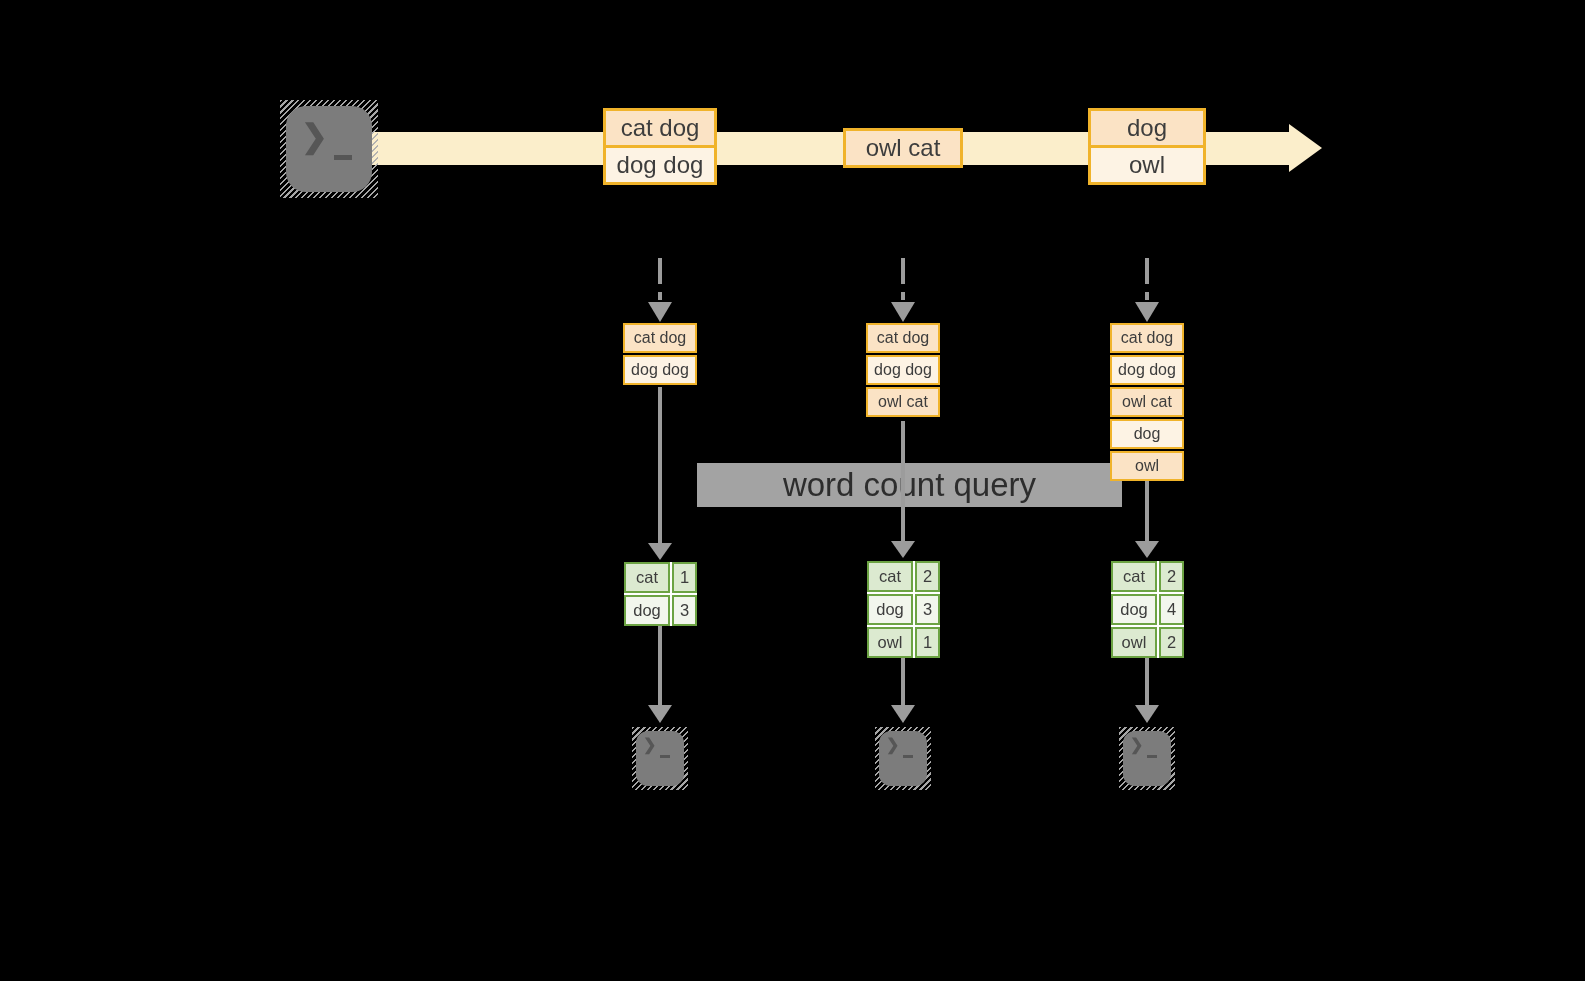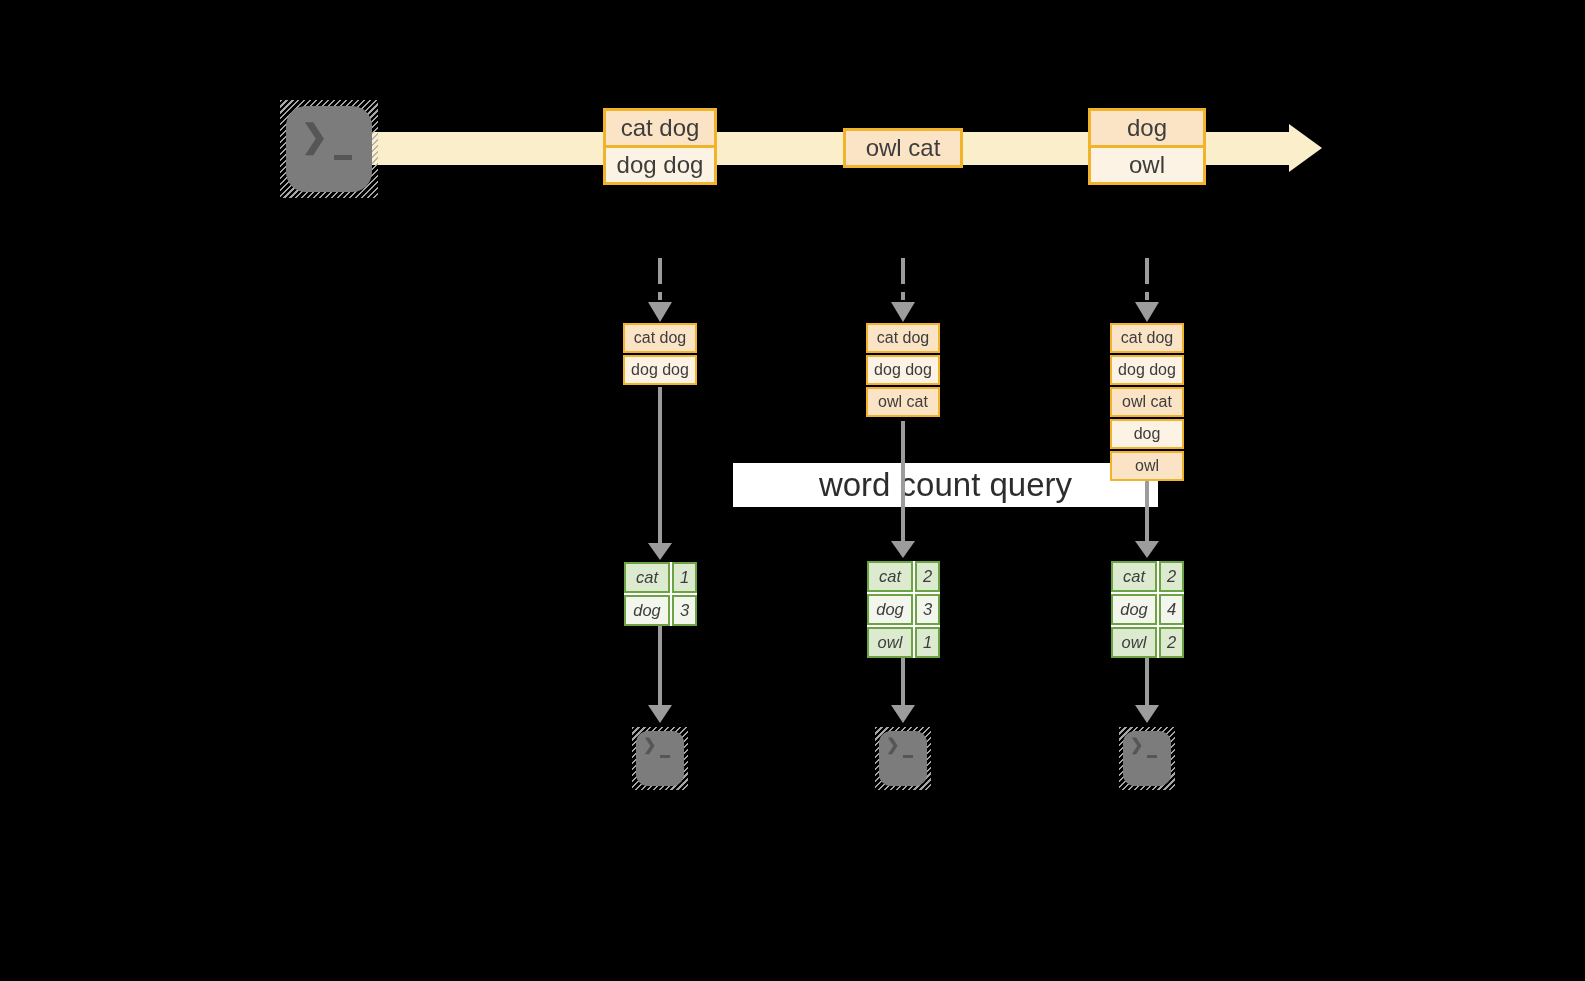--- a/index.html
+++ b/index.html
@@ -51,26 +51,26 @@
   .srow:nth-child(odd){background:var(--peach);}
   
   .stack{position:absolute;width:74px;z-index:3;display:flex;flex-direction:column;gap:2px;}
   .s1{left:623px;top:323px;}
   .s2{left:866px;top:323px;}
   .s3{left:1110px;top:323px;}
   .krow{height:30px;border:2px solid var(--orange);box-sizing:border-box;
     display:flex;align-items:center;justify-content:center;font-size:16px;background:var(--cream);}
   .krow:nth-child(odd){background:var(--peach);}
   
-  .banner{position:absolute;left:733px;top:463px;width:425px;height:44px;background:#ffffff;z-index:1;
+  .banner{position:absolute;left:697px;top:463px;width:425px;height:44px;background:#a3a3a3;z-index:1;
     display:flex;align-items:center;justify-content:center;font-size:33px;color:#2d2d2d;}
   
   .wires{position:absolute;left:0;top:0;z-index:2;pointer-events:none;}
   
-  .ctable{position:absolute;z-index:3;display:grid;grid-template-columns:46px 25px;gap:2px;background:#ffffff;font-style:italic;}
+  .ctable{position:absolute;z-index:3;display:grid;grid-template-columns:46px 25px;gap:2px;background:#ffffff;}
   .ct1{left:624px;top:562px;}
   .ct2{left:867px;top:561px;}
   .ct3{left:1111px;top:561px;}
   .cell{height:31px;border:2px solid var(--green);box-sizing:border-box;
     display:flex;align-items:center;justify-content:center;font-size:16.5px;background:var(--pgreen);}
   .cell:nth-child(4n+1),.cell:nth-child(4n+2){background:var(--lgreen);}
 </style>
 </head>
 <body>
 

